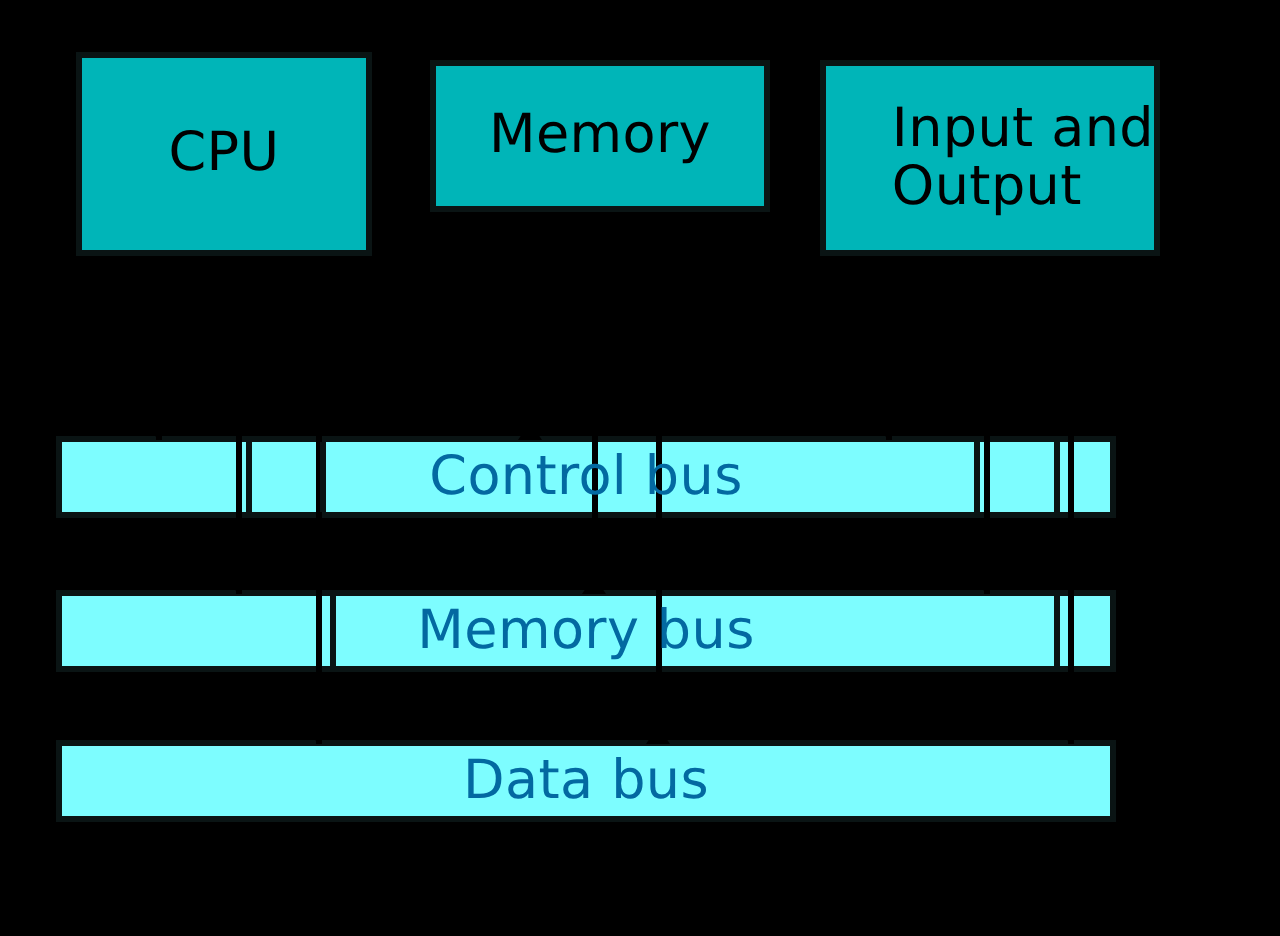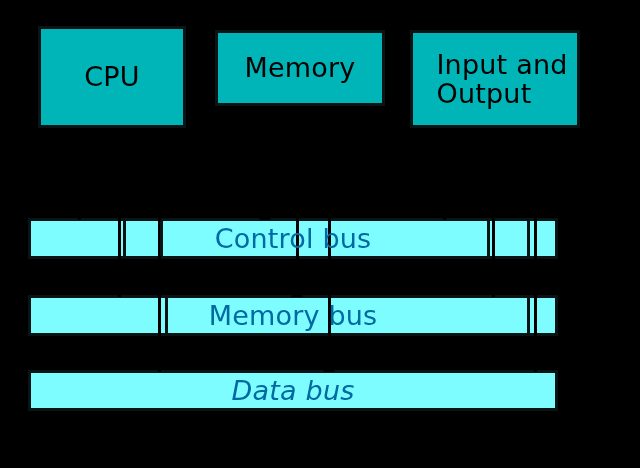--- a/index.html
+++ b/index.html
@@ -26,21 +26,21 @@
     border: 3px solid #0a1414;
     display: flex;
     align-items: center;
     color: #000000;
     font-size: 27px;
     line-height: 1.08;
     letter-spacing: 0.2px;
     white-space: pre-line;
   }
   .comp-box.center { justify-content: center; }
-  .comp-box.left   { justify-content: center; padding-left: 14px; }
+  .comp-box.left   { justify-content: flex-end; padding-left: 14px; }
 
   .bus-bar {
     position: absolute;
     box-sizing: border-box;
     background: #7dfdff;
     border: 3px solid #0a1414;
     display: flex;
     align-items: center;
     justify-content: center;
     color: #0369a1;
@@ -126,17 +126,17 @@
     <div class="bus-divider" style="left:496px;"></div>
     <span class="bus-label">Control bus</span>
   </div>
 
   <div class="bus-bar" style="left:28px; top:295px; width:530px; height:41px;">
     <div class="bus-divider" style="left:134px;"></div>
     <div class="bus-divider" style="left:496px;"></div>
     <span class="bus-label">Memory bus</span>
   </div>
 
-  <div class="bus-bar" style="left:28px; top:370px; width:530px; height:41px;font-style:italic;">
+  <div class="bus-bar" style="left:28px; top:370px; width:530px; height:41px;">
     <span class="bus-label">Data bus</span>
   </div>
 
 </div>
 
 </body></html>

